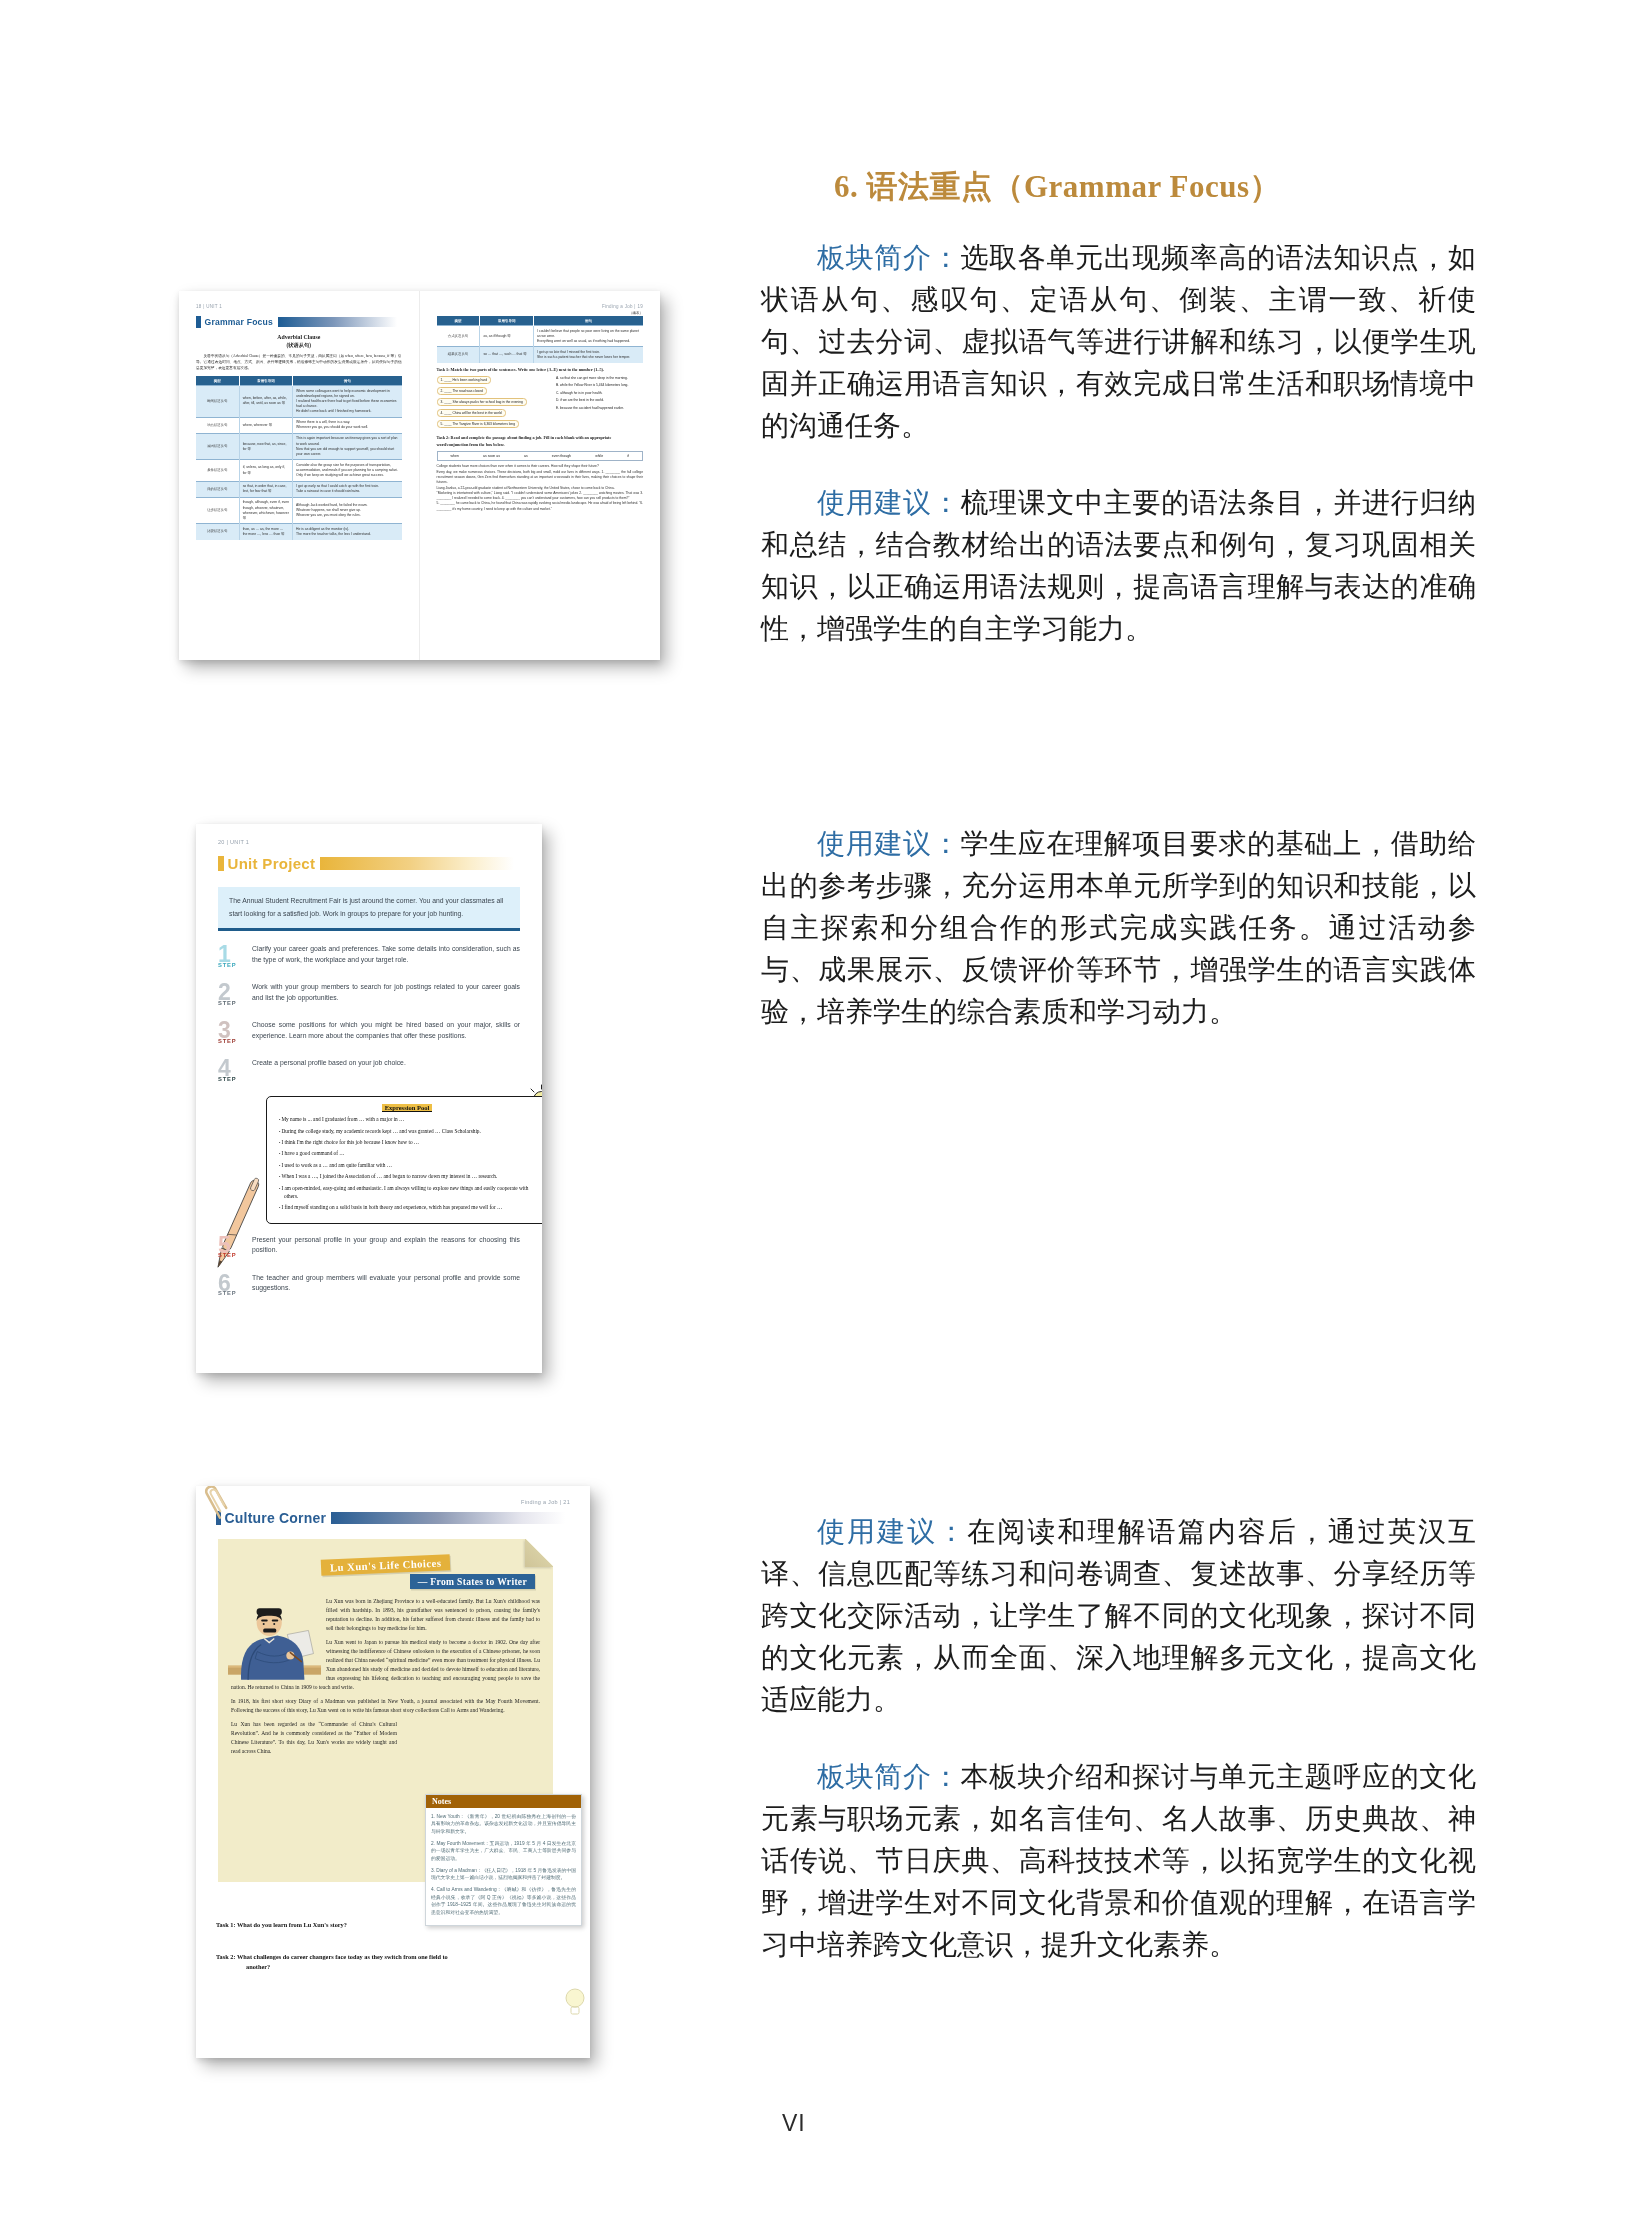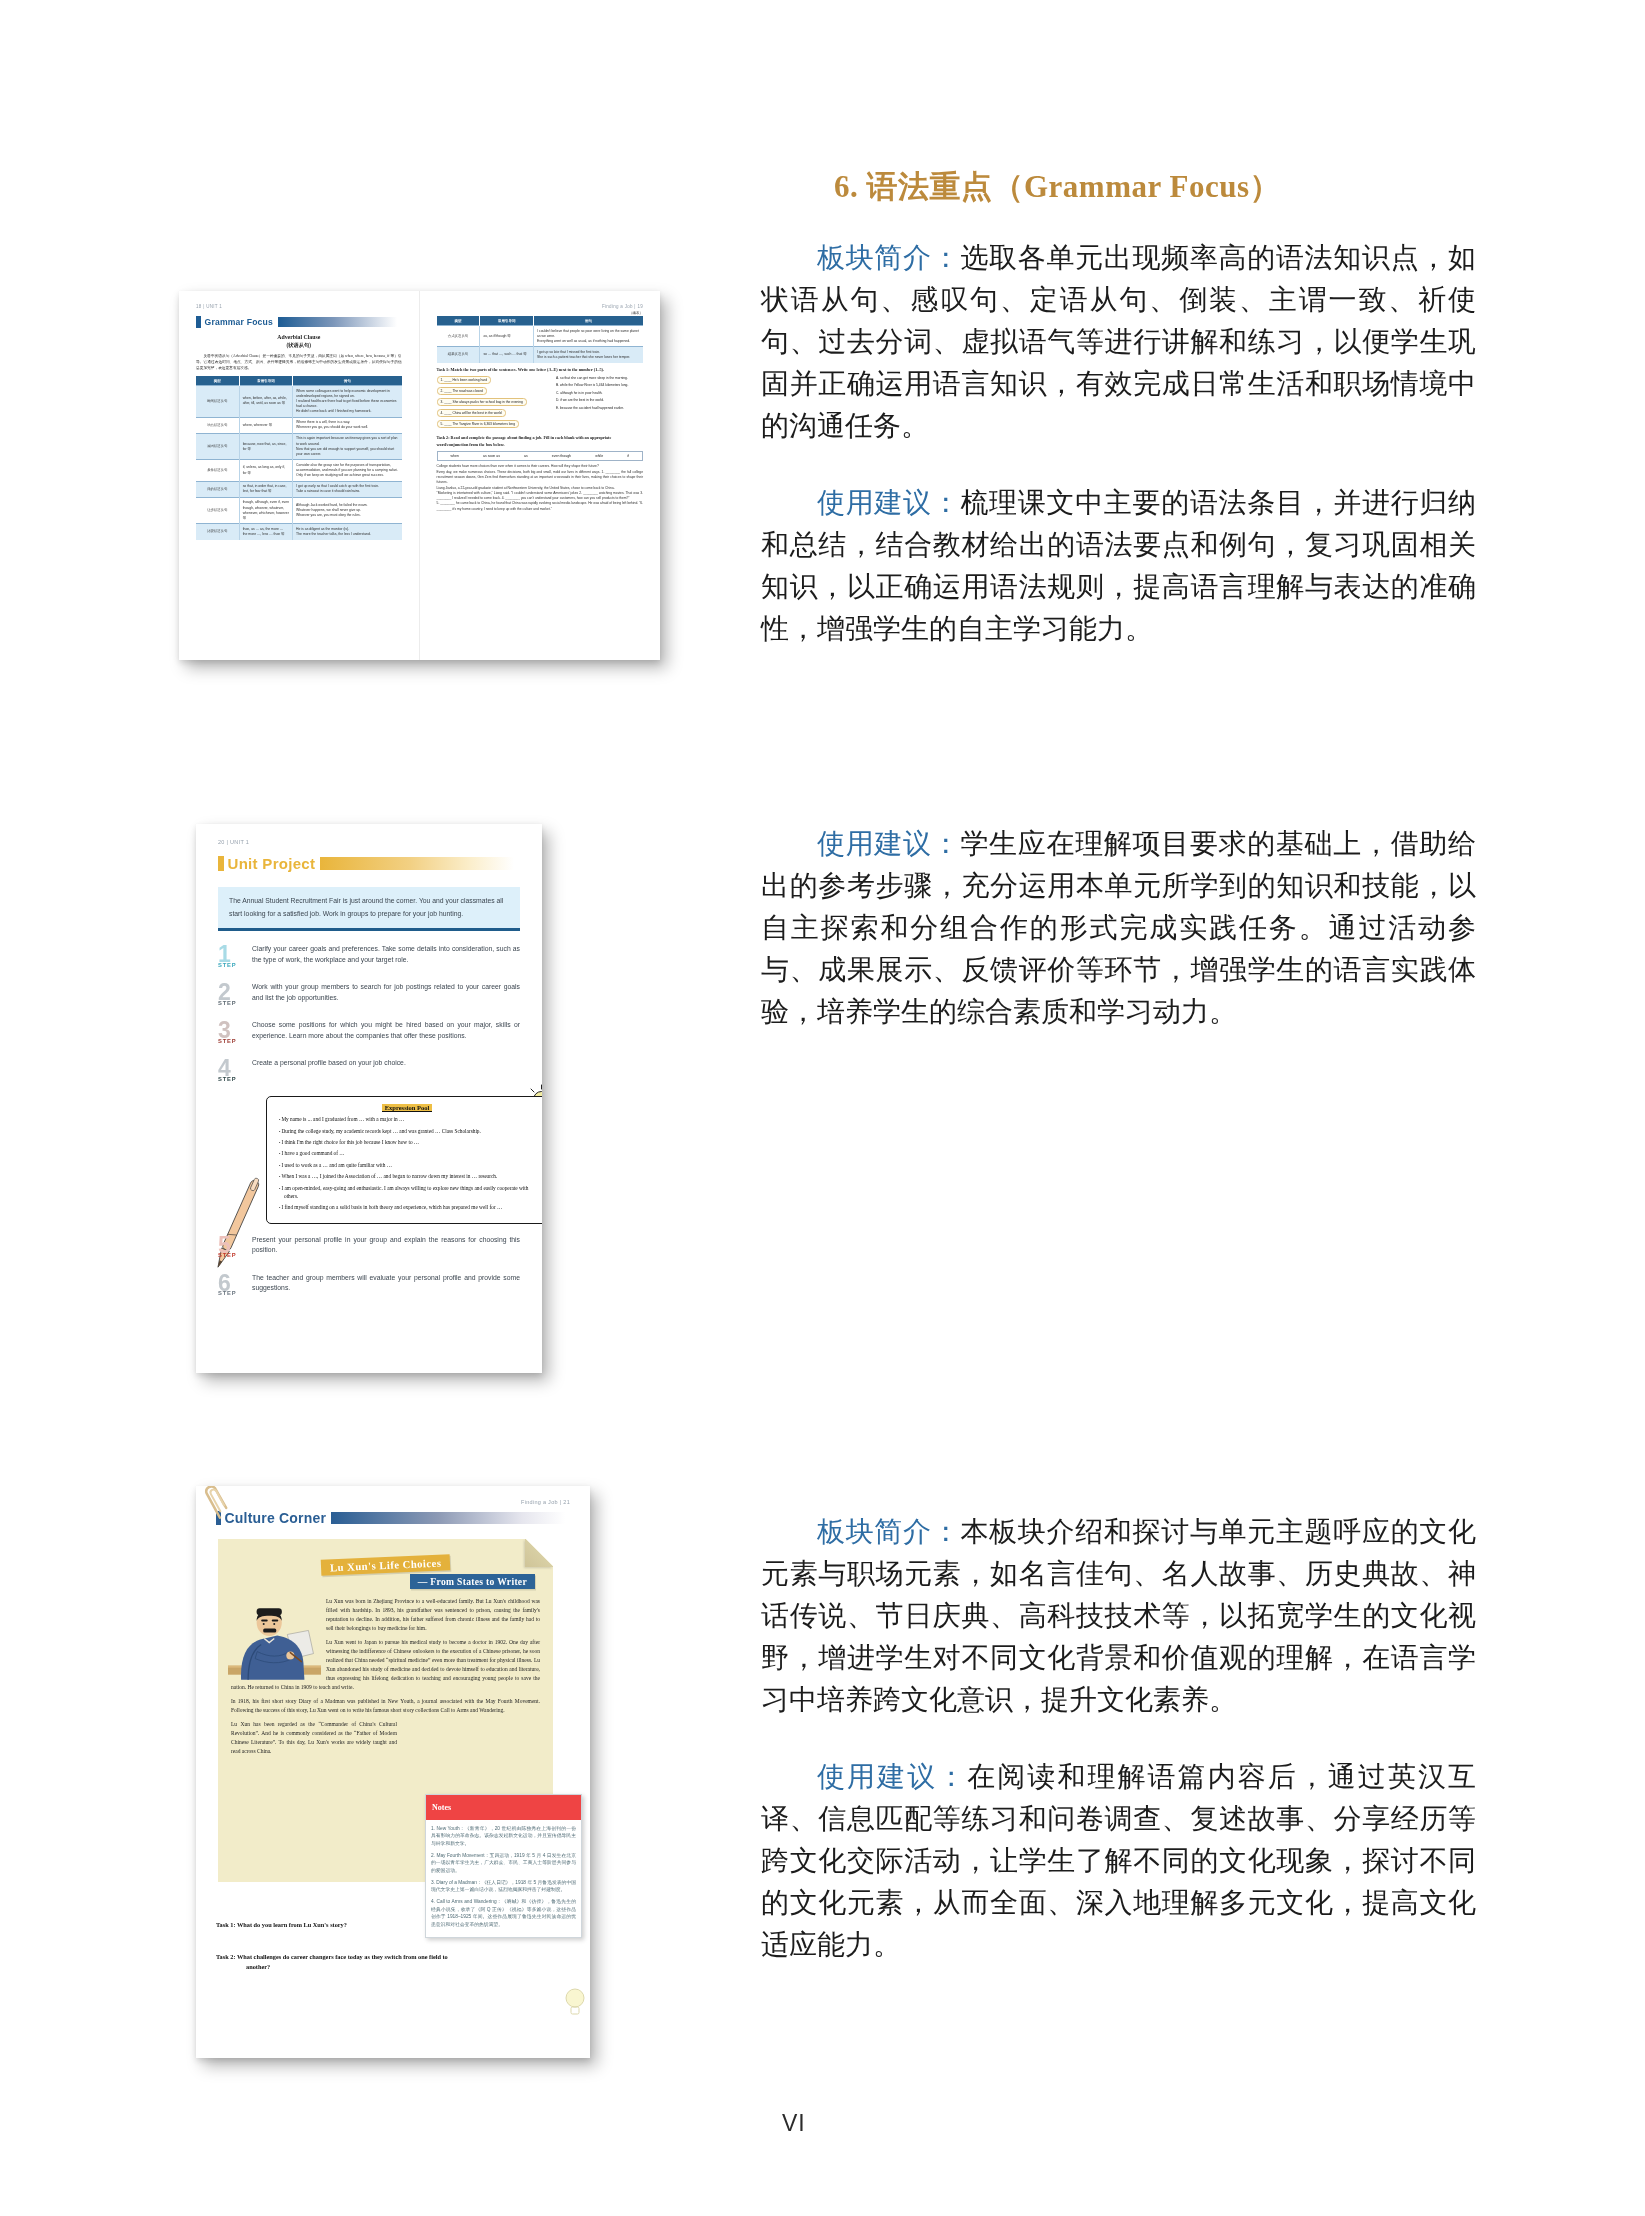--- a/index.html
+++ b/index.html
@@ -104,22 +104,22 @@
   .banner-blue{background:#2d6397;color:#fff;font-family:"Liberation Serif",serif;font-weight:700;
                font-size:9.6px;letter-spacing:0.3px;padding:2px 8px;width:fit-content;margin:1px 5px 0 auto;
                box-shadow:1px 1.5px 0 rgba(0,0,0,.12);}
   .luxun{float:left;margin:6px 5px 1px -3px;}
   .cpara{font-family:"Liberation Serif",serif;font-size:5.5px;line-height:1.62;text-align:justify;
          color:#232323;margin-top:5.5px;}
   .cpara.first{margin-top:8px;}
   .cpara.narrow{width:166px;}
   .notes{position:absolute;right:8px;top:308px;width:155px;background:#fff;border:0.5px solid #cfd6db;
          box-shadow:1.5px 2px 4.5px rgba(0,0,0,.2);z-index:2;}
-  .notes-head{background:#ef4444;color:#fff;font-family:"Liberation Serif",serif;font-weight:700;
-              font-size:8px;padding:8px 6px;}
+  .notes-head{background:#a16207;color:#fff;font-family:"Liberation Serif",serif;font-weight:700;
+              font-size:8px;padding:2px 6px;}
   .notes-body{padding:4.5px 5px;}
   .note{font-size:4.8px;line-height:1.6;color:#4e6a74;text-align:justify;margin-bottom:4px;}
   .ctask{font-family:"Liberation Serif",serif;font-weight:700;font-size:6.3px;line-height:1.55;
          color:#111;width:202px;}
   .ctask1{position:absolute;left:20px;top:434px;}
   .ctask2{position:absolute;left:20px;top:466px;padding-left:30px;text-indent:-30px;}
   .bulb{position:absolute;right:1px;top:499px;z-index:1;opacity:.65;}
 </style>
 </head>
 <body>
@@ -130,22 +130,22 @@
     <h2 class="sec-heading">6. 语法重点（Grammar Focus）</h2>
     <p class="para"><span class="plabel">板块简介：</span><span>选取各单元出现频率高的语法知识点，如状语从句、感叹句、定语从句、倒装、主谓一致、祈使句、过去分词、虚拟语气等进行讲解和练习，以便学生巩固并正确运用语言知识，有效完成日常生活和职场情境中的沟通任务。</span></p>
     <p class="para"><span class="plabel">使用建议：</span><span>梳理课文中主要的语法条目，并进行归纳和总结，结合教材给出的语法要点和例句，复习巩固相关知识，以正确运用语法规则，提高语言理解与表达的准确性，增强学生的自主学习能力。</span></p>
   </div>
 
   <div class="section" style="top:823px;">
     <p class="para"><span class="plabel">使用建议：</span><span>学生应在理解项目要求的基础上，借助给出的参考步骤，充分运用本单元所学到的知识和技能，以自主探索和分组合作的形式完成实践任务。通过活动参与、成果展示、反馈评价等环节，增强学生的语言实践体验，培养学生的综合素质和学习动力。</span></p>
   </div>
 
   <div class="section" style="top:1511px;">
+    <p class="para"><span class="plabel">使用建议：</span><span>在阅读和理解语篇内容后，通过英汉互译、信息匹配等练习和问卷调查、复述故事、分享经历等跨文化交际活动，让学生了解不同的文化现象，探讨不同的文化元素，从而全面、深入地理解多元文化，提高文化适应能力。</span></p>
     <p class="para"><span class="plabel">板块简介：</span><span>本板块介绍和探讨与单元主题呼应的文化元素与职场元素，如名言佳句、名人故事、历史典故、神话传说、节日庆典、高科技技术等，以拓宽学生的文化视野，增进学生对不同文化背景和价值观的理解，在语言学习中培养跨文化意识，提升文化素养。</span></p>
-    <p class="para"><span class="plabel">使用建议：</span><span>在阅读和理解语篇内容后，通过英汉互译、信息匹配等练习和问卷调查、复述故事、分享经历等跨文化交际活动，让学生了解不同的文化现象，探讨不同的文化元素，从而全面、深入地理解多元文化，提高文化适应能力。</span></p>
   </div>
 
   <div class="page-num">VI</div>
 
   <div id="grammar-spread" class="minipage">
 
     <div class="gpage left">
       <div class="mini-header">18 | UNIT 1</div>
       <div class="titlebar">
         <div class="chip gf-chip"></div>

